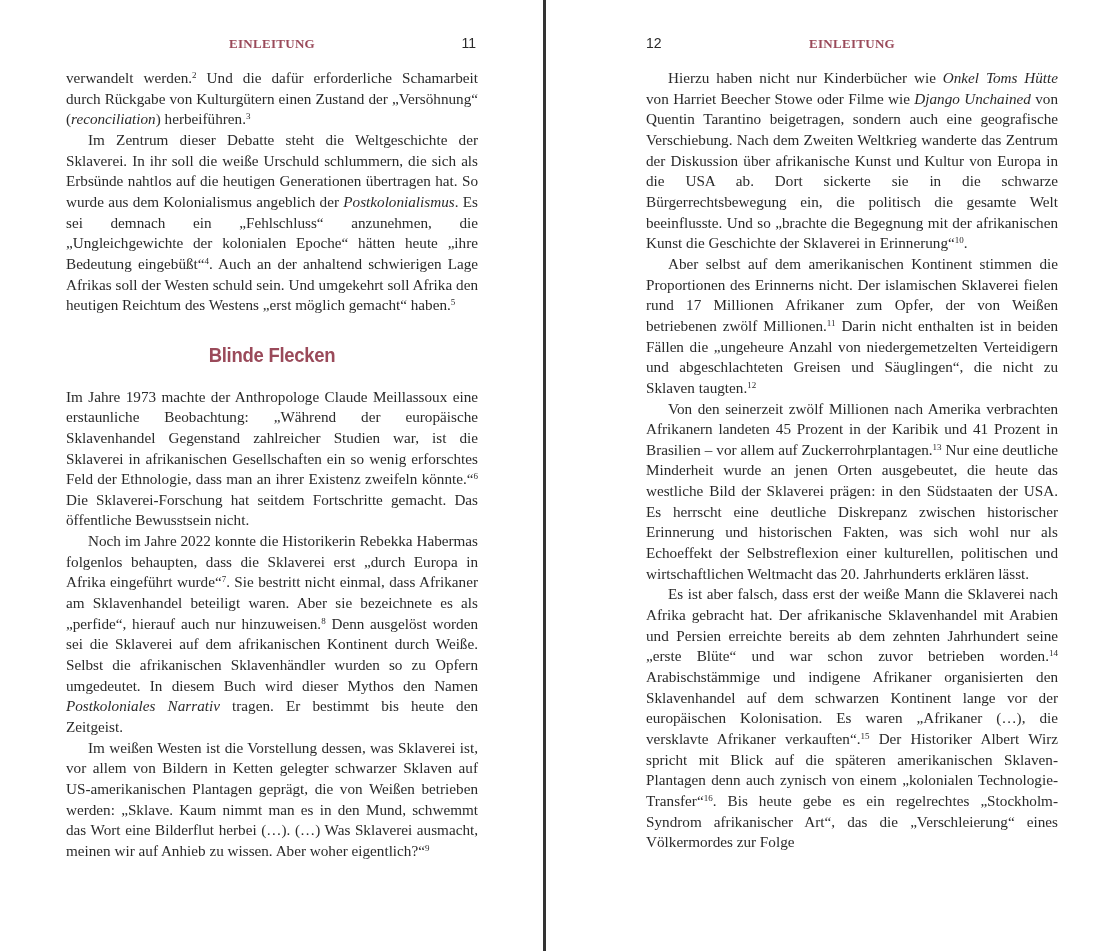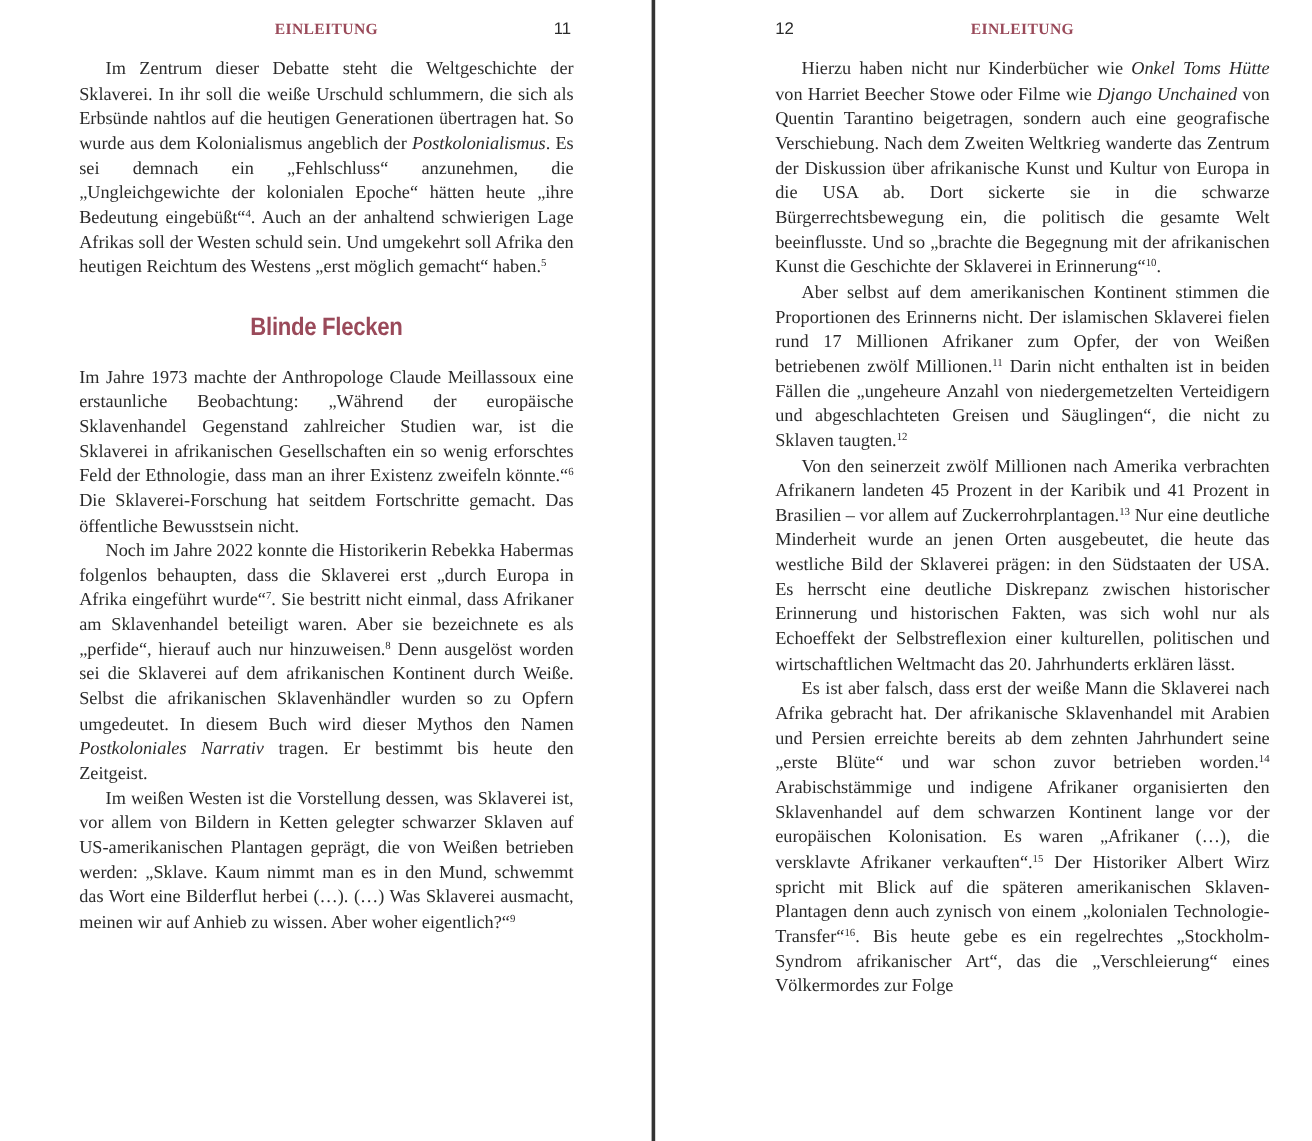--- a/index.html
+++ b/index.html
@@ -13,21 +13,21 @@
     }
     .spread { position: absolute; inset: 0; }
     .divider {
       position: absolute; left: 543px; top: 0; width: 3px; height: 951px;
       background: #333333;
     }
     .page { position: absolute; top: 0; width: 412px; }
     .page.left { left: 66px; }
     .page.right { left: 646px; }
     .running-head {
-      position: relative; height: 32px; margin-top: 16px;
+      position: relative; height: 32px; margin-top: 36px;
     }
     .running-title {
       position: absolute; top: 0; left: 0; right: 0; text-align: center;
       font-family: "Liberation Serif", "DejaVu Serif", serif;
       font-weight: bold; font-size: 13px; letter-spacing: 0.3px;
       color: #9a4a5a;
     }
     .page-num {
       position: absolute; top: -1px;
       font-family: "Liberation Sans", "DejaVu Sans", sans-serif;
@@ -58,20 +58,21 @@
 <body>
 
 <div class="spread">
 
   <div class="page left">
     <div class="running-head">
       <div class="running-title">EINLEITUNG</div>
       <div class="page-num">11</div>
     </div>
     <div class="text">
+      <p class="flush"><span>verwandelt werden.</span><sup>2</sup><span> Und die dafür erforderliche Scham­arbeit durch Rückgabe von Kulturgütern einen Zustand der „Versöhnung“ (</span><i>reconciliation</i><span>) herbeiführen.</span><sup>3</sup></p>
       <p class="indent"><span>Im Zentrum dieser Debatte steht die Weltgeschichte der Sklaverei. In ihr soll die weiße Urschuld schlummern, die sich als Erbsünde nahtlos auf die heutigen Generationen übertragen hat. So wurde aus dem Kolonialismus angeblich der </span><i>Postkolonialismus</i><span>. Es sei demnach ein „Fehlschluss“ an­zunehmen, die „Ungleichgewichte der kolonialen Epoche“ hätten heute „ihre Bedeutung eingebüßt“</span><sup>4</sup><span>. Auch an der an­haltend schwierigen Lage Afrikas soll der Westen schuld sein. Und umgekehrt soll Afrika den heutigen Reichtum des Westens „erst möglich gemacht“ haben.</span><sup>5</sup></p>
 
       <h2 class="section-heading">Blinde Flecken</h2>
 
       <p class="flush"><span>Im Jahre 1973 machte der Anthropologe Claude Meillassoux eine erstaunliche Beobachtung: „Während der europäische Sklavenhandel Gegenstand zahlreicher Studien war, ist die Sklaverei in afrikanischen Gesellschaften ein so wenig er­forschtes Feld der Ethnologie, dass man an ihrer Existenz zweifeln könnte.“</span><sup>6</sup><span> Die Sklaverei-Forschung hat seitdem Fortschritte gemacht. Das öffentliche Bewusstsein nicht.</span></p>
       <p class="indent"><span>Noch im Jahre 2022 konnte die Historikerin Rebekka Ha­bermas folgenlos behaupten, dass die Sklaverei erst „durch Europa in Afrika eingeführt wurde“</span><sup>7</sup><span>. Sie bestritt nicht ein­mal, dass Afrikaner am Sklavenhandel beteiligt waren. Aber sie bezeichnete es als „perfide“, hierauf auch nur hinzuwei­sen.</span><sup>8</sup><span> Denn ausgelöst worden sei die Sklaverei auf dem afri­kanischen Kontinent durch Weiße. Selbst die afrikanischen Sklavenhändler wurden so zu Opfern umgedeutet. In die­sem Buch wird dieser Mythos den Namen </span><i>Postkoloniales Nar­rativ</i><span> tragen. Er bestimmt bis heute den Zeitgeist.</span></p>
       <p class="indent"><span>Im weißen Westen ist die Vorstellung dessen, was Skla­verei ist, vor allem von Bildern in Ketten gelegter schwarzer Sklaven auf US-amerikanischen Plantagen geprägt, die von Weißen betrieben werden: „Sklave. Kaum nimmt man es in den Mund, schwemmt das Wort eine Bilderflut herbei (…). (…) Was Sklaverei ausmacht, meinen wir auf Anhieb zu wis­sen. Aber woher eigentlich?“</span><sup>9</sup></p>
     </div>
   </div>
 

